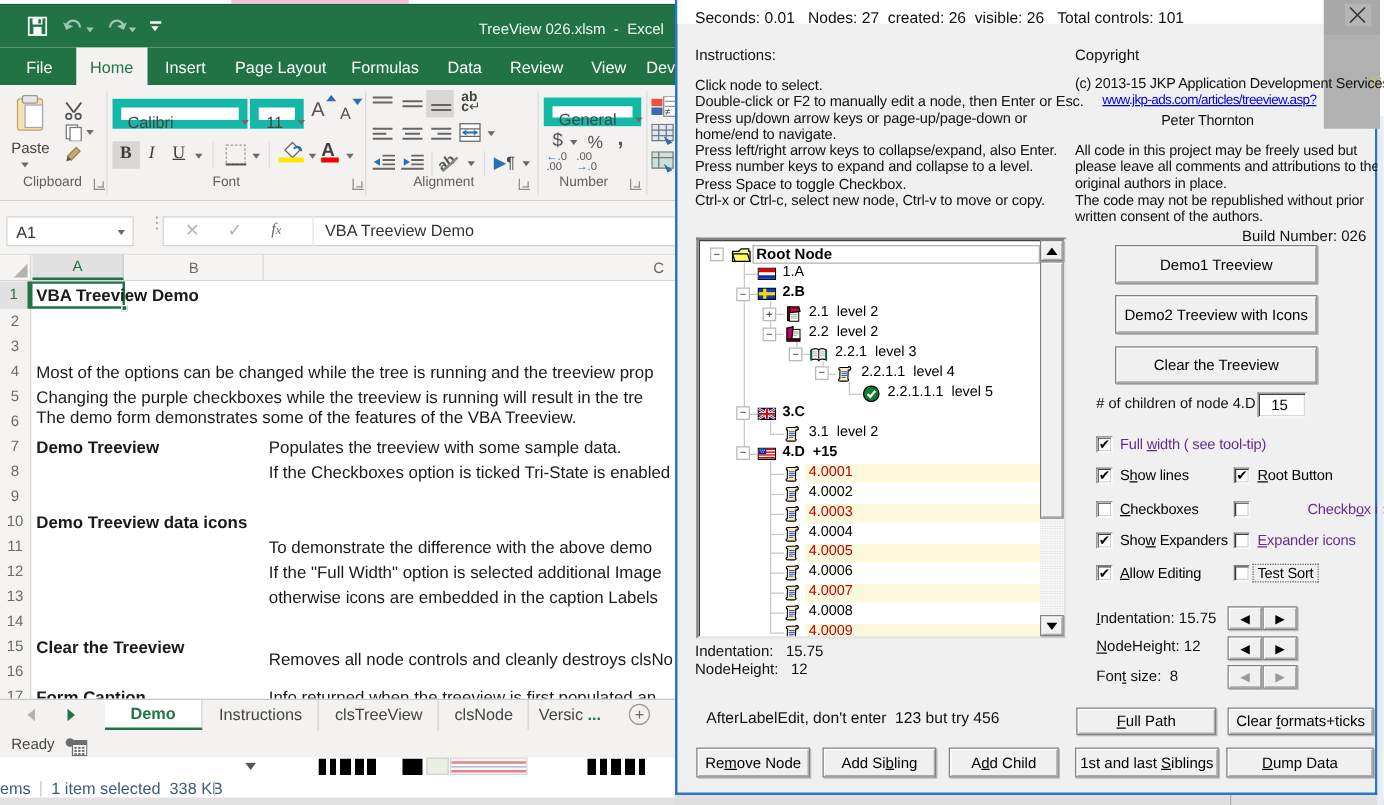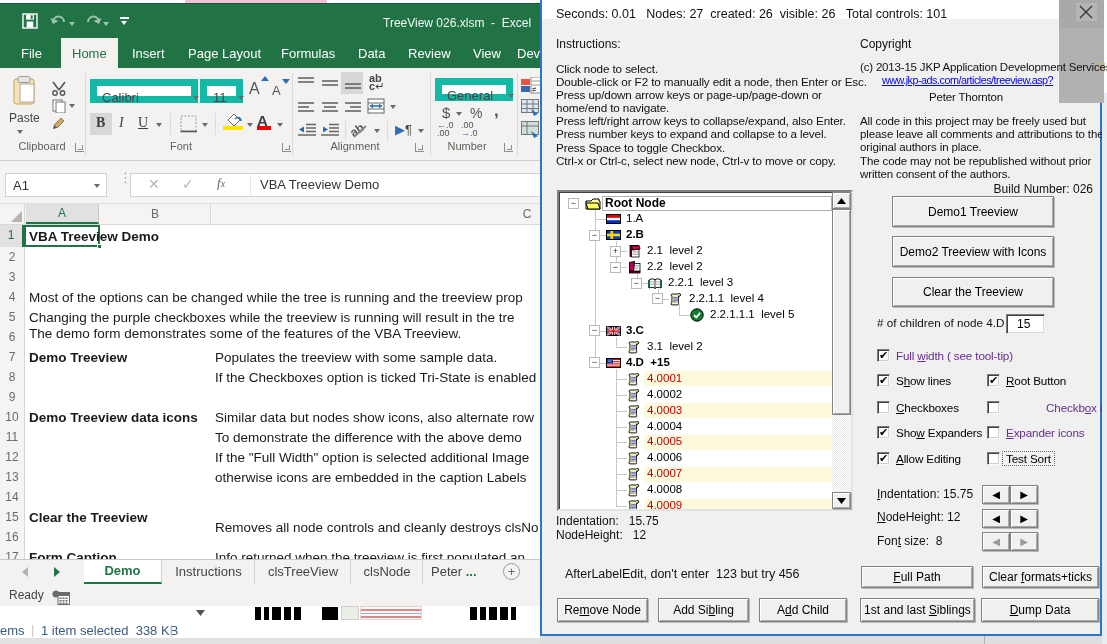--- a/index.html
+++ b/index.html
@@ -284,39 +284,38 @@
     <div class="abs" style="left:29px;top:4px;font-size:13.5px;font-weight:bold;color:#1a1a1a;white-space:nowrap;">VBA Treeview Demo</div>
 
     <div class="abs" style="left:29px;top:0;width:512px;height:334px;font-size:13.5px;color:#1a1a1a;">
       <div class="abs" style="top:58px;white-space:nowrap;margin-top:43px;">The demo form demonstrates some of the features of the VBA Treeview.</div>
       <div class="abs" style="top:65px;white-space:nowrap;">Most of the options can be changed while the tree is running and the treeview prop</div>
       <div class="abs" style="top:85px;white-space:nowrap;">Changing the purple checkboxes while the treeview is running will result in the tre</div>
       <div class="abs" style="left:0;top:125px;font-weight:bold;white-space:nowrap;">Demo Treeview</div>
       <div class="abs" style="left:186px;top:125px;white-space:nowrap;">Populates the treeview with some sample data.</div>
       <div class="abs" style="left:186px;top:145px;white-space:nowrap;">If the Checkboxes option is ticked Tri-State is enabled</div>
       <div class="abs" style="left:0;top:185px;font-weight:bold;white-space:nowrap;">Demo Treeview data icons</div>
-      <div class="abs" style="left:186px;top:185px;white-space:nowrap;">Similar data but nodes show icons, also alternate row</div>
       <div class="abs" style="left:186px;top:205px;white-space:nowrap;">To demonstrate the difference with the above demo</div>
       <div class="abs" style="left:186px;top:225px;white-space:nowrap;">If the "Full Width" option is selected additional Image</div>
       <div class="abs" style="left:186px;top:245px;white-space:nowrap;">otherwise icons are embedded in the caption Labels</div>
       <div class="abs" style="left:0;top:285px;font-weight:bold;white-space:nowrap;">Clear the Treeview</div>
       <div class="abs" style="left:186px;top:285px;white-space:nowrap;margin-top:10px;">Removes all node controls and cleanly destroys clsNo</div>
       <div class="abs" style="left:0;top:325px;font-weight:bold;white-space:nowrap;">Form Caption</div>
       <div class="abs" style="left:186px;top:325px;white-space:nowrap;">Info returned when the treeview is first populated an</div>
     </div>
   </div>
 
   <div class="abs" id="sheettabs" style="left:0;top:556px;width:541px;height:25px;background:#f3f2f1;border-top:1px solid #c8c8c8;">
     <div class="abs" style="left:22px;top:7px;width:0;height:0;border-top:5px solid transparent;border-bottom:5px solid transparent;border-right:6px solid #b5b3b1;"></div>
     <div class="abs" style="left:54px;top:7px;width:0;height:0;border-top:5px solid transparent;border-bottom:5px solid transparent;border-left:6px solid #217346;"></div>
     <div class="abs" style="left:84px;top:0;width:78px;height:24px;background:#fff;border-right:1px solid #d0d0d0;border-bottom:2px solid #217346;color:#217346;font-weight:bold;font-size:13px;text-align:center;line-height:22px;">Demo</div>
     <div class="abs" style="left:163px;top:0;width:92px;height:24px;border-right:1px solid #d0d0d0;color:#444;font-size:13px;text-align:center;line-height:24px;">Instructions</div>
     <div class="abs" style="left:256px;top:0;width:95px;height:24px;border-right:1px solid #d0d0d0;color:#444;font-size:13px;text-align:center;line-height:24px;">clsTreeView</div>
     <div class="abs" style="left:352px;top:0;width:71px;height:24px;border-right:1px solid #d0d0d0;color:#444;font-size:13px;text-align:center;line-height:24px;">clsNode</div>
-    <div class="abs" style="left:424px;top:0;width:66px;height:24px;color:#444;font-size:13px;text-align:left;line-height:24px;"><span style="padding-left:7px;">Peter</span><span style="color:#217346;font-weight:bold;"> ...</span></div>
+    <div class="abs" style="left:424px;top:0;width:66px;height:24px;color:#444;font-size:13px;text-align:left;line-height:24px;"><span style="padding-left:7px;">Versic</span><span style="color:#217346;font-weight:bold;"> ...</span></div>
     <div class="abs" style="left:503px;top:3px;width:17px;height:17px;border:1px solid #9a9a9a;border-radius:50%;color:#666;font-size:13px;text-align:center;line-height:15px;">+</div>
   </div>
 
   <div class="abs" id="statusbar" style="left:0;top:581px;width:541px;height:25px;background:#f3f2f1;border-bottom:1px solid #bdbdbd;">
     <div class="abs" style="left:9px;top:4px;font-size:12px;color:#444;">Ready</div>
     <svg class="abs" style="left:52px;top:6px;" width="18" height="15" viewBox="0 0 18 15">
       <circle cx="4" cy="4" r="3.5" fill="#6d6d6d"></circle>
       <rect x="6" y="2.5" width="11.5" height="12" fill="#fdfdfd" stroke="#6d6d6d"></rect>
       <rect x="6" y="2.5" width="11.5" height="3.5" fill="#6d6d6d"></rect>
       <g fill="#6d6d6d">

